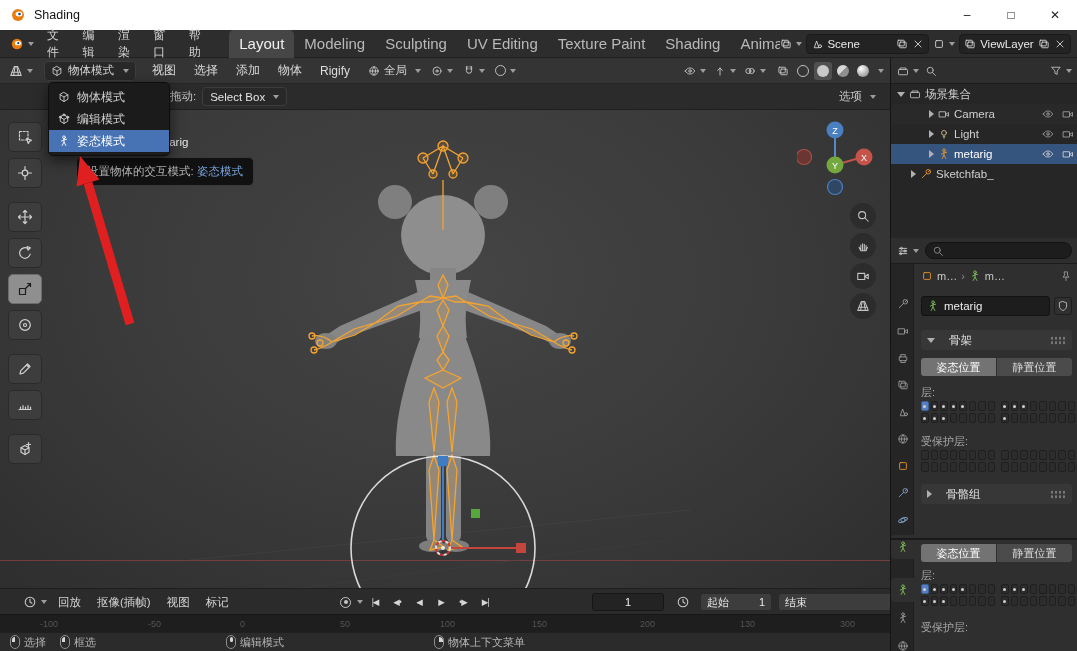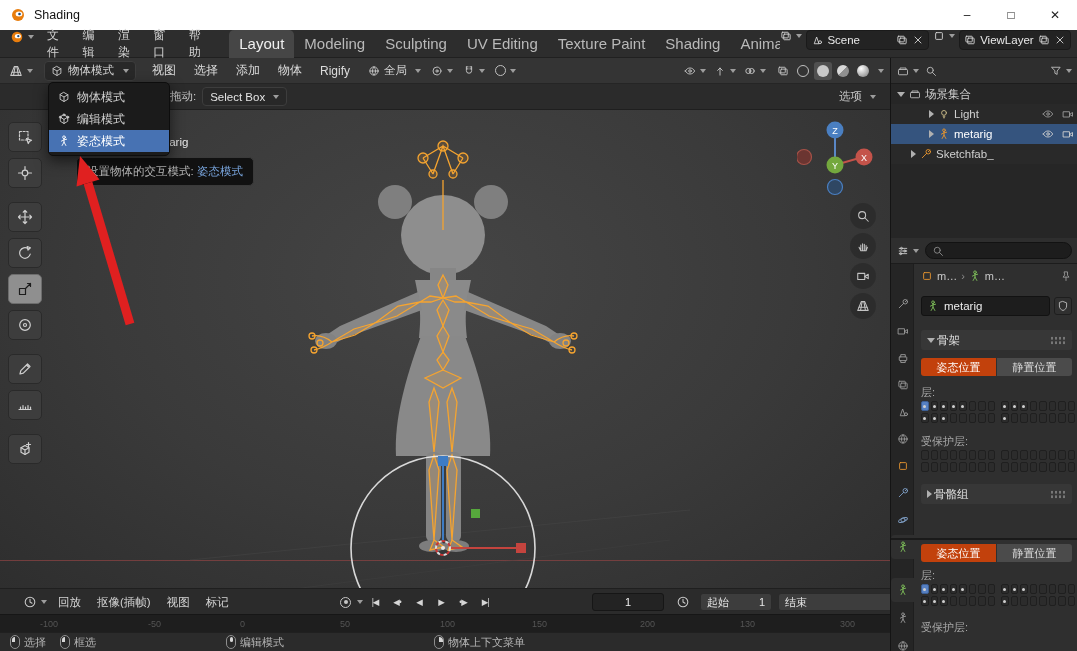--- a/index.html
+++ b/index.html
@@ -15,21 +15,21 @@
   .tri-r{width:0;height:0;border-top:4px solid transparent;border-bottom:4px solid transparent;border-left:5px solid #b0b0b0;flex:none}
   .tri-d{width:0;height:0;border-left:4px solid transparent;border-right:4px solid transparent;border-top:5px solid #b0b0b0;flex:none}
 
   
   .titlebar{position:absolute;left:0;top:0;width:1077px;height:30px;background:#ffffff;color:#111;display:flex;align-items:center;padding-left:10px}
   .titlebar .t{margin-left:8px;font-size:12.5px}
   .wbtns{margin-left:auto;display:flex;height:30px}
   .wbtn{width:44px;height:30px;display:flex;align-items:center;justify-content:center;font-size:12px;color:#222}
 
   
-  .menubar{position:absolute;left:0;top:30px;width:1077px;height:28px;background:#2d2d2d;display:flex;align-items:flex-start;border-bottom:1px solid #202020;padding:0 6px}
+  .menubar{position:absolute;left:0;top:30px;width:1077px;height:28px;background:#2d2d2d;display:flex;align-items:center;border-bottom:1px solid #202020;padding:8px 6px}
   .mitem{padding:0 9px;height:28px;display:flex;align-items:center;color:#d2d2d2;font-size:12px}
   .wstabs{display:flex;align-items:flex-end;height:28px;margin-left:14px}
   .wstab{padding:5px 10px 6px;font-size:15px;color:#b9b9b9;border-radius:5px 5px 0 0;white-space:nowrap}
   .wstab.active{background:#464646;color:#f0f0f0}
   .wstab.clip{max-width:50px;overflow:hidden}
   .field{background:#232323;border:1px solid #1a1a1a;border-radius:4px;height:20px;display:flex;align-items:center;padding:0 4px;gap:4px}
   .field .v{font-size:11.5px;color:#e8e8e8;white-space:nowrap}
   .smallw{display:flex;align-items:center;margin:0 4px}
 
   
@@ -98,27 +98,27 @@
   .orow .lbl{overflow:hidden;white-space:nowrap;flex:1}
   .orow .ricons{display:flex;gap:8px;color:#9b9b9b}
 
   .props{position:absolute;left:0;top:180px;width:187px;height:413px;background:#2f2f2f;overflow:hidden}
   .phead{height:26px;background:#2e2e2e;border-bottom:1px solid #1c1c1c;display:flex;align-items:center;padding:0 6px;gap:6px}
   .search{flex:1;background:#1d1d1d;border:1px solid #121212;border-radius:10px;height:17px;display:flex;align-items:center;padding:0 6px;color:#8a8a8a;gap:4px}
   .tabstrip{position:absolute;left:0;top:26px;width:23px;height:387px;background:#252525;border-right:1px solid #1e1e1e}
   .ptab{position:absolute;left:0;width:23px;height:24px;display:flex;align-items:center;justify-content:center;color:#9a9a9a}
   .ptab.active{background:#2f2f2f;border-radius:4px 0 0 4px;color:#7fc05a}
   .pc{position:absolute;left:30px;right:6px}
-  .panelhead{height:20px;background:#373737;border-radius:3px;display:flex;align-items:center;gap:2px;padding:0 6px;font-size:11.5px;color:#e2e2e2}
+  .panelhead{height:20px;background:#373737;border-radius:3px;display:flex;align-items:center;gap:14px;padding:0 6px;font-size:11.5px;color:#e2e2e2}
   .grip{width:16px;height:9px;margin-left:auto;background:radial-gradient(#777 1px,transparent 1.3px);background-size:4px 4.5px}
   .segbtns{display:flex;gap:1px}
   .segbtns .b{flex:1;height:18px;display:flex;align-items:center;justify-content:center;font-size:11px;background:#4b4b4b;color:#dedede}
   .segbtns .b:first-child{border-radius:3px 0 0 3px}
   .segbtns .b:last-child{border-radius:0 3px 3px 0}
-  .segbtns .b.on{background:#c2410c;color:#fff}
+  .segbtns .b.on{background:#737373;color:#fff}
   .plabel{font-size:11px;color:#a8a8a8}
   .lgridwrap{display:flex;gap:6px}
   .lgrid{display:grid;grid-template-columns:repeat(8,7.5px);grid-auto-rows:10px;gap:2px}
   .lcell{background:#2c2c2c;border:1px solid #1f1f1f;border-radius:2px;position:relative}
   .lcell.on::after{content:"";position:absolute;left:50%;top:50%;width:3px;height:3px;margin:-1.5px 0 0 -1.5px;border-radius:50%;background:#cfcfcf}
   .lcell.act{background:#5680c2;border-color:#3c5f96}
   .namefield{background:#1d1d1d;border:1px solid #121212;border-radius:3px;height:20px;display:flex;align-items:center;gap:5px;padding:0 5px;flex:1;color:#ececec;font-size:11.5px}
   .bcrumb{display:flex;align-items:center;gap:4px;font-size:11px;color:#c9c9c9}
   .divider{position:absolute;left:0;width:187px;height:2px;background:#1a1a1a}
 
@@ -717,20 +717,35 @@
     </div>
     <div class="orow" style="padding-left:6px">
       <span class="tri-d"></span>
       <svg class="ic s12" style="color:#b9b9b9">
           <use href="#i-coll"></use>
         </svg>
       <span class="lbl">场景集合</span>
     </div>
     <div class="orow" style="padding-left:38px">
       <span class="tri-r"></span>
+      <svg class="ic s12" style="color:#b9b9b9">
+          <use href="#i-cam"></use>
+        </svg>
+      <span class="lbl">Camera</span>
+      <span class="ricons">
+        <svg class="ic s12">
+            <use href="#i-eye"></use>
+          </svg>
+        <svg class="ic s12">
+            <use href="#i-cam"></use>
+          </svg>
+      </span>
+    </div>
+    <div class="orow" style="padding-left:38px">
+      <span class="tri-r"></span>
       <svg class="ic s12" style="color:#cdbd8a">
           <use href="#i-bulb"></use>
         </svg>
       <span class="lbl">Light</span>
       <span class="ricons">
         <svg class="ic s12">
             <use href="#i-eye"></use>
           </svg>
         <svg class="ic s12">
             <use href="#i-cam"></use>

